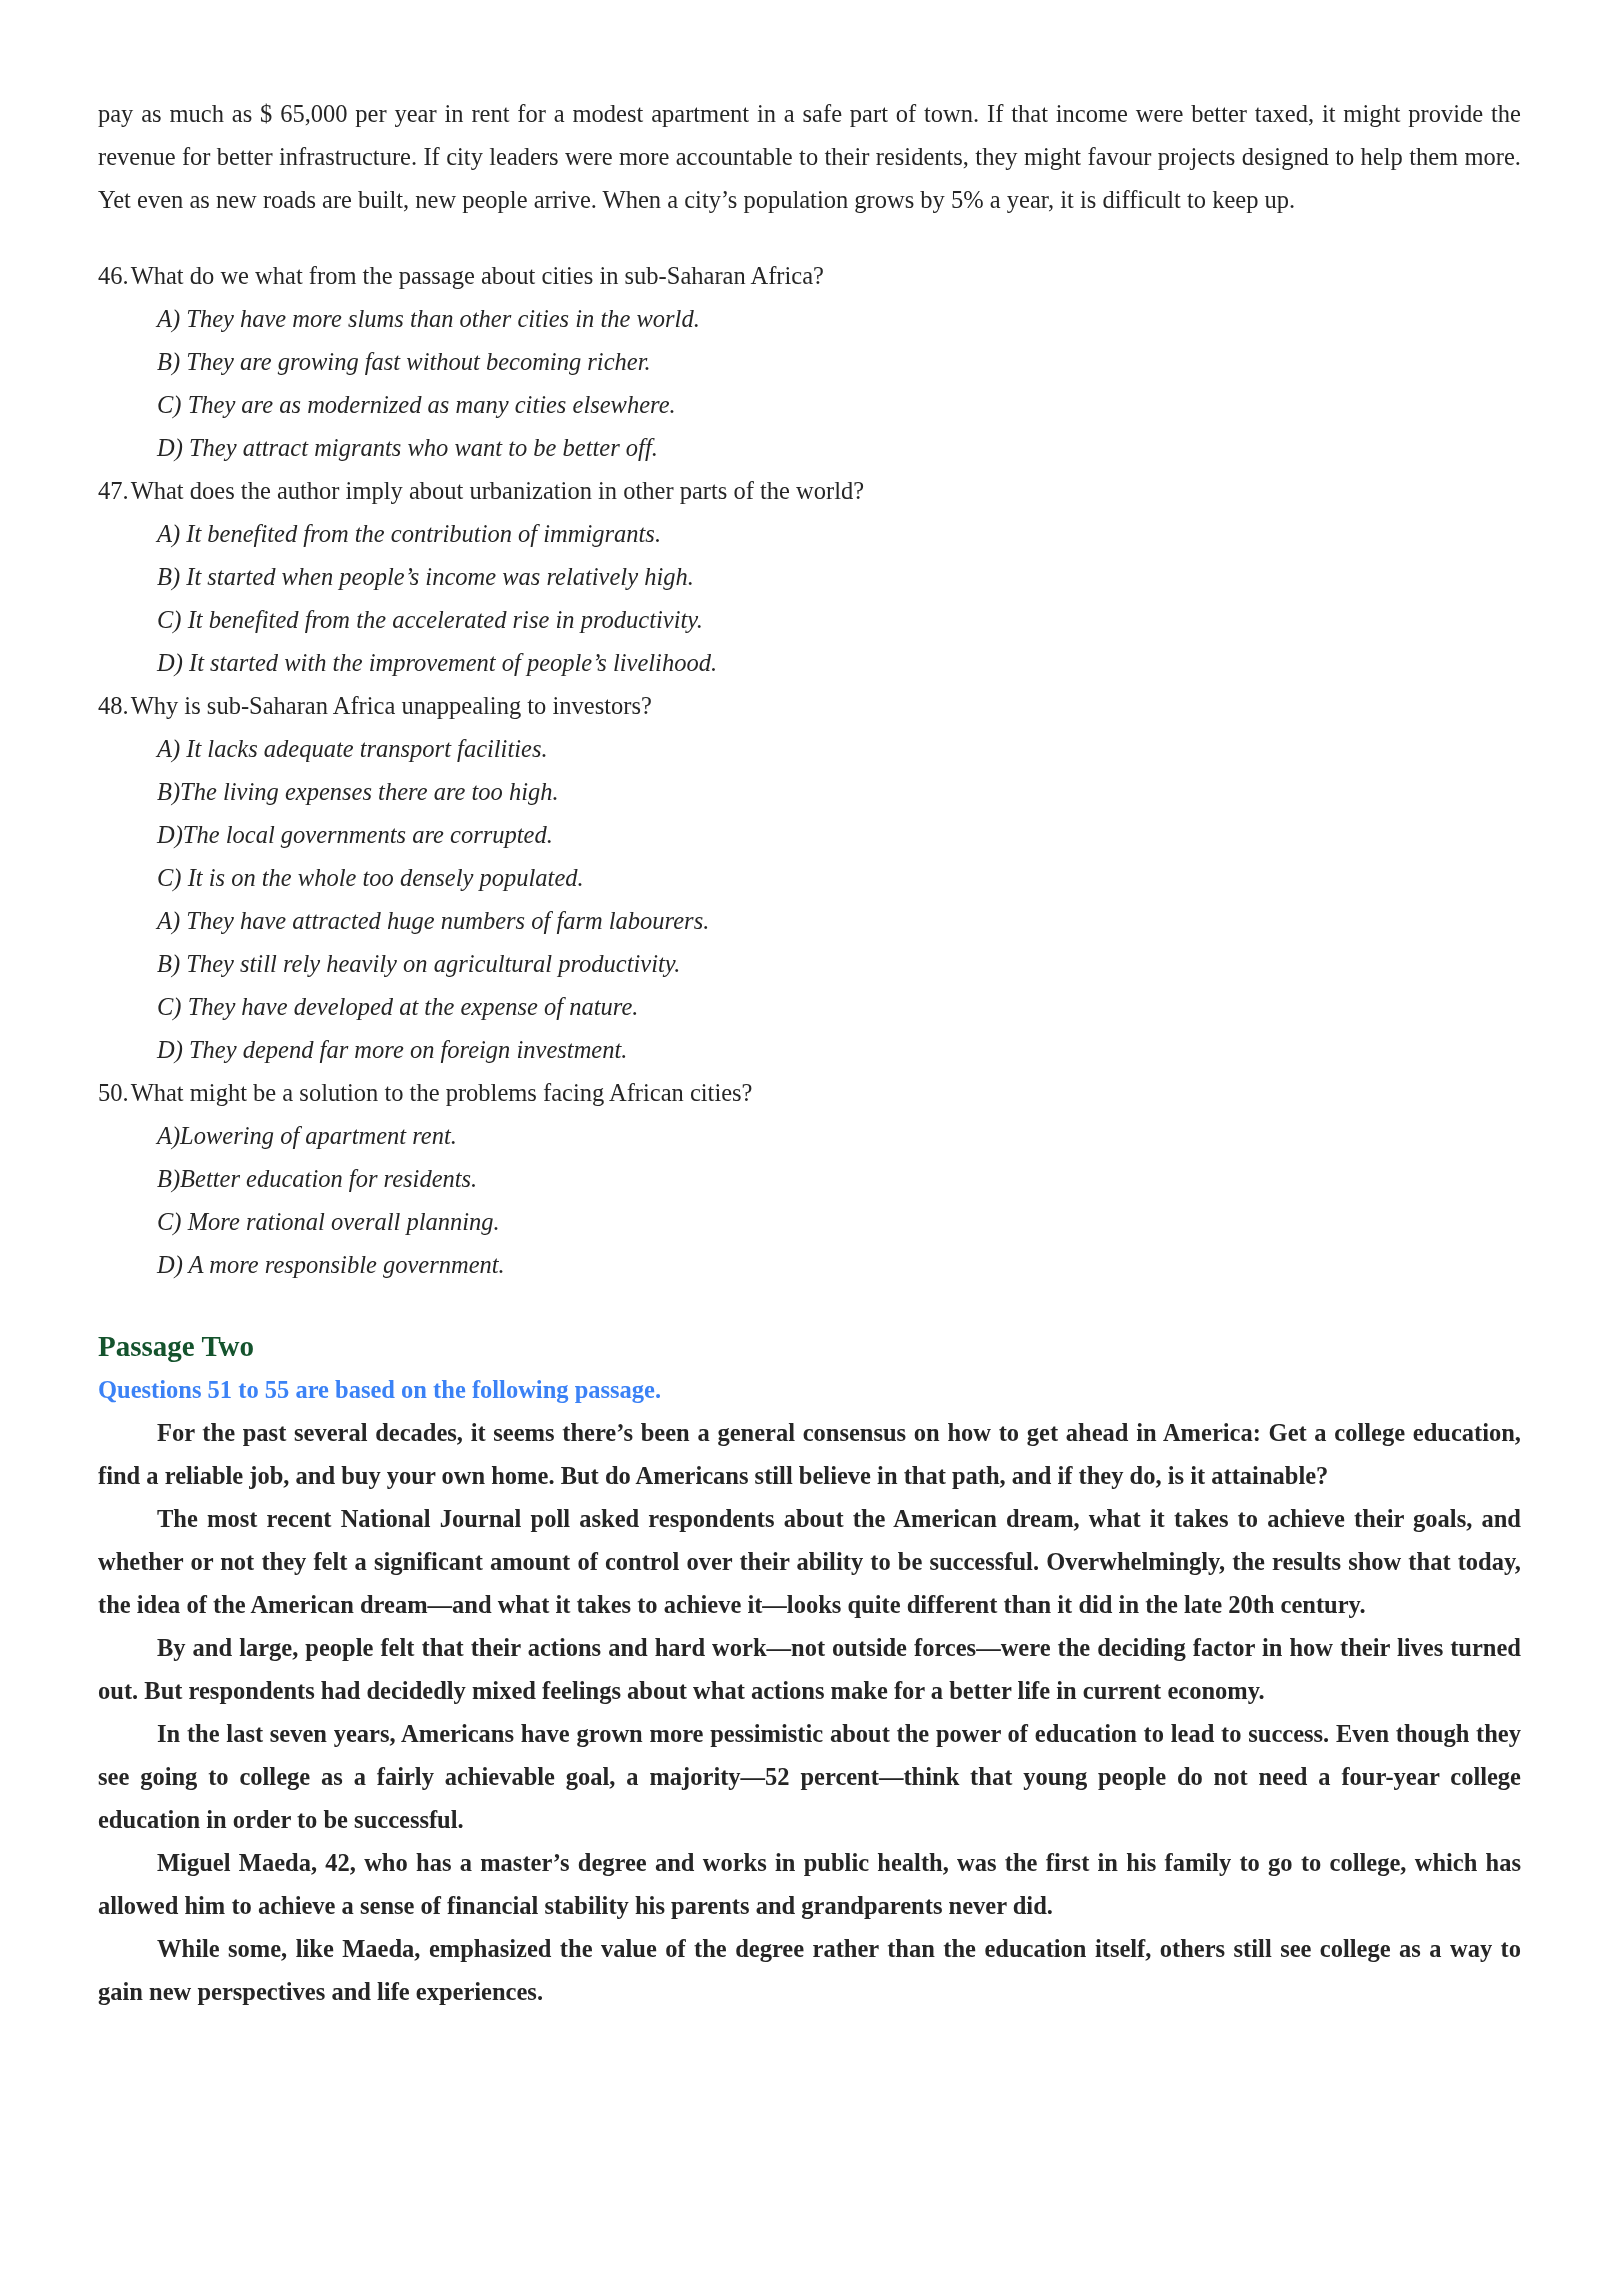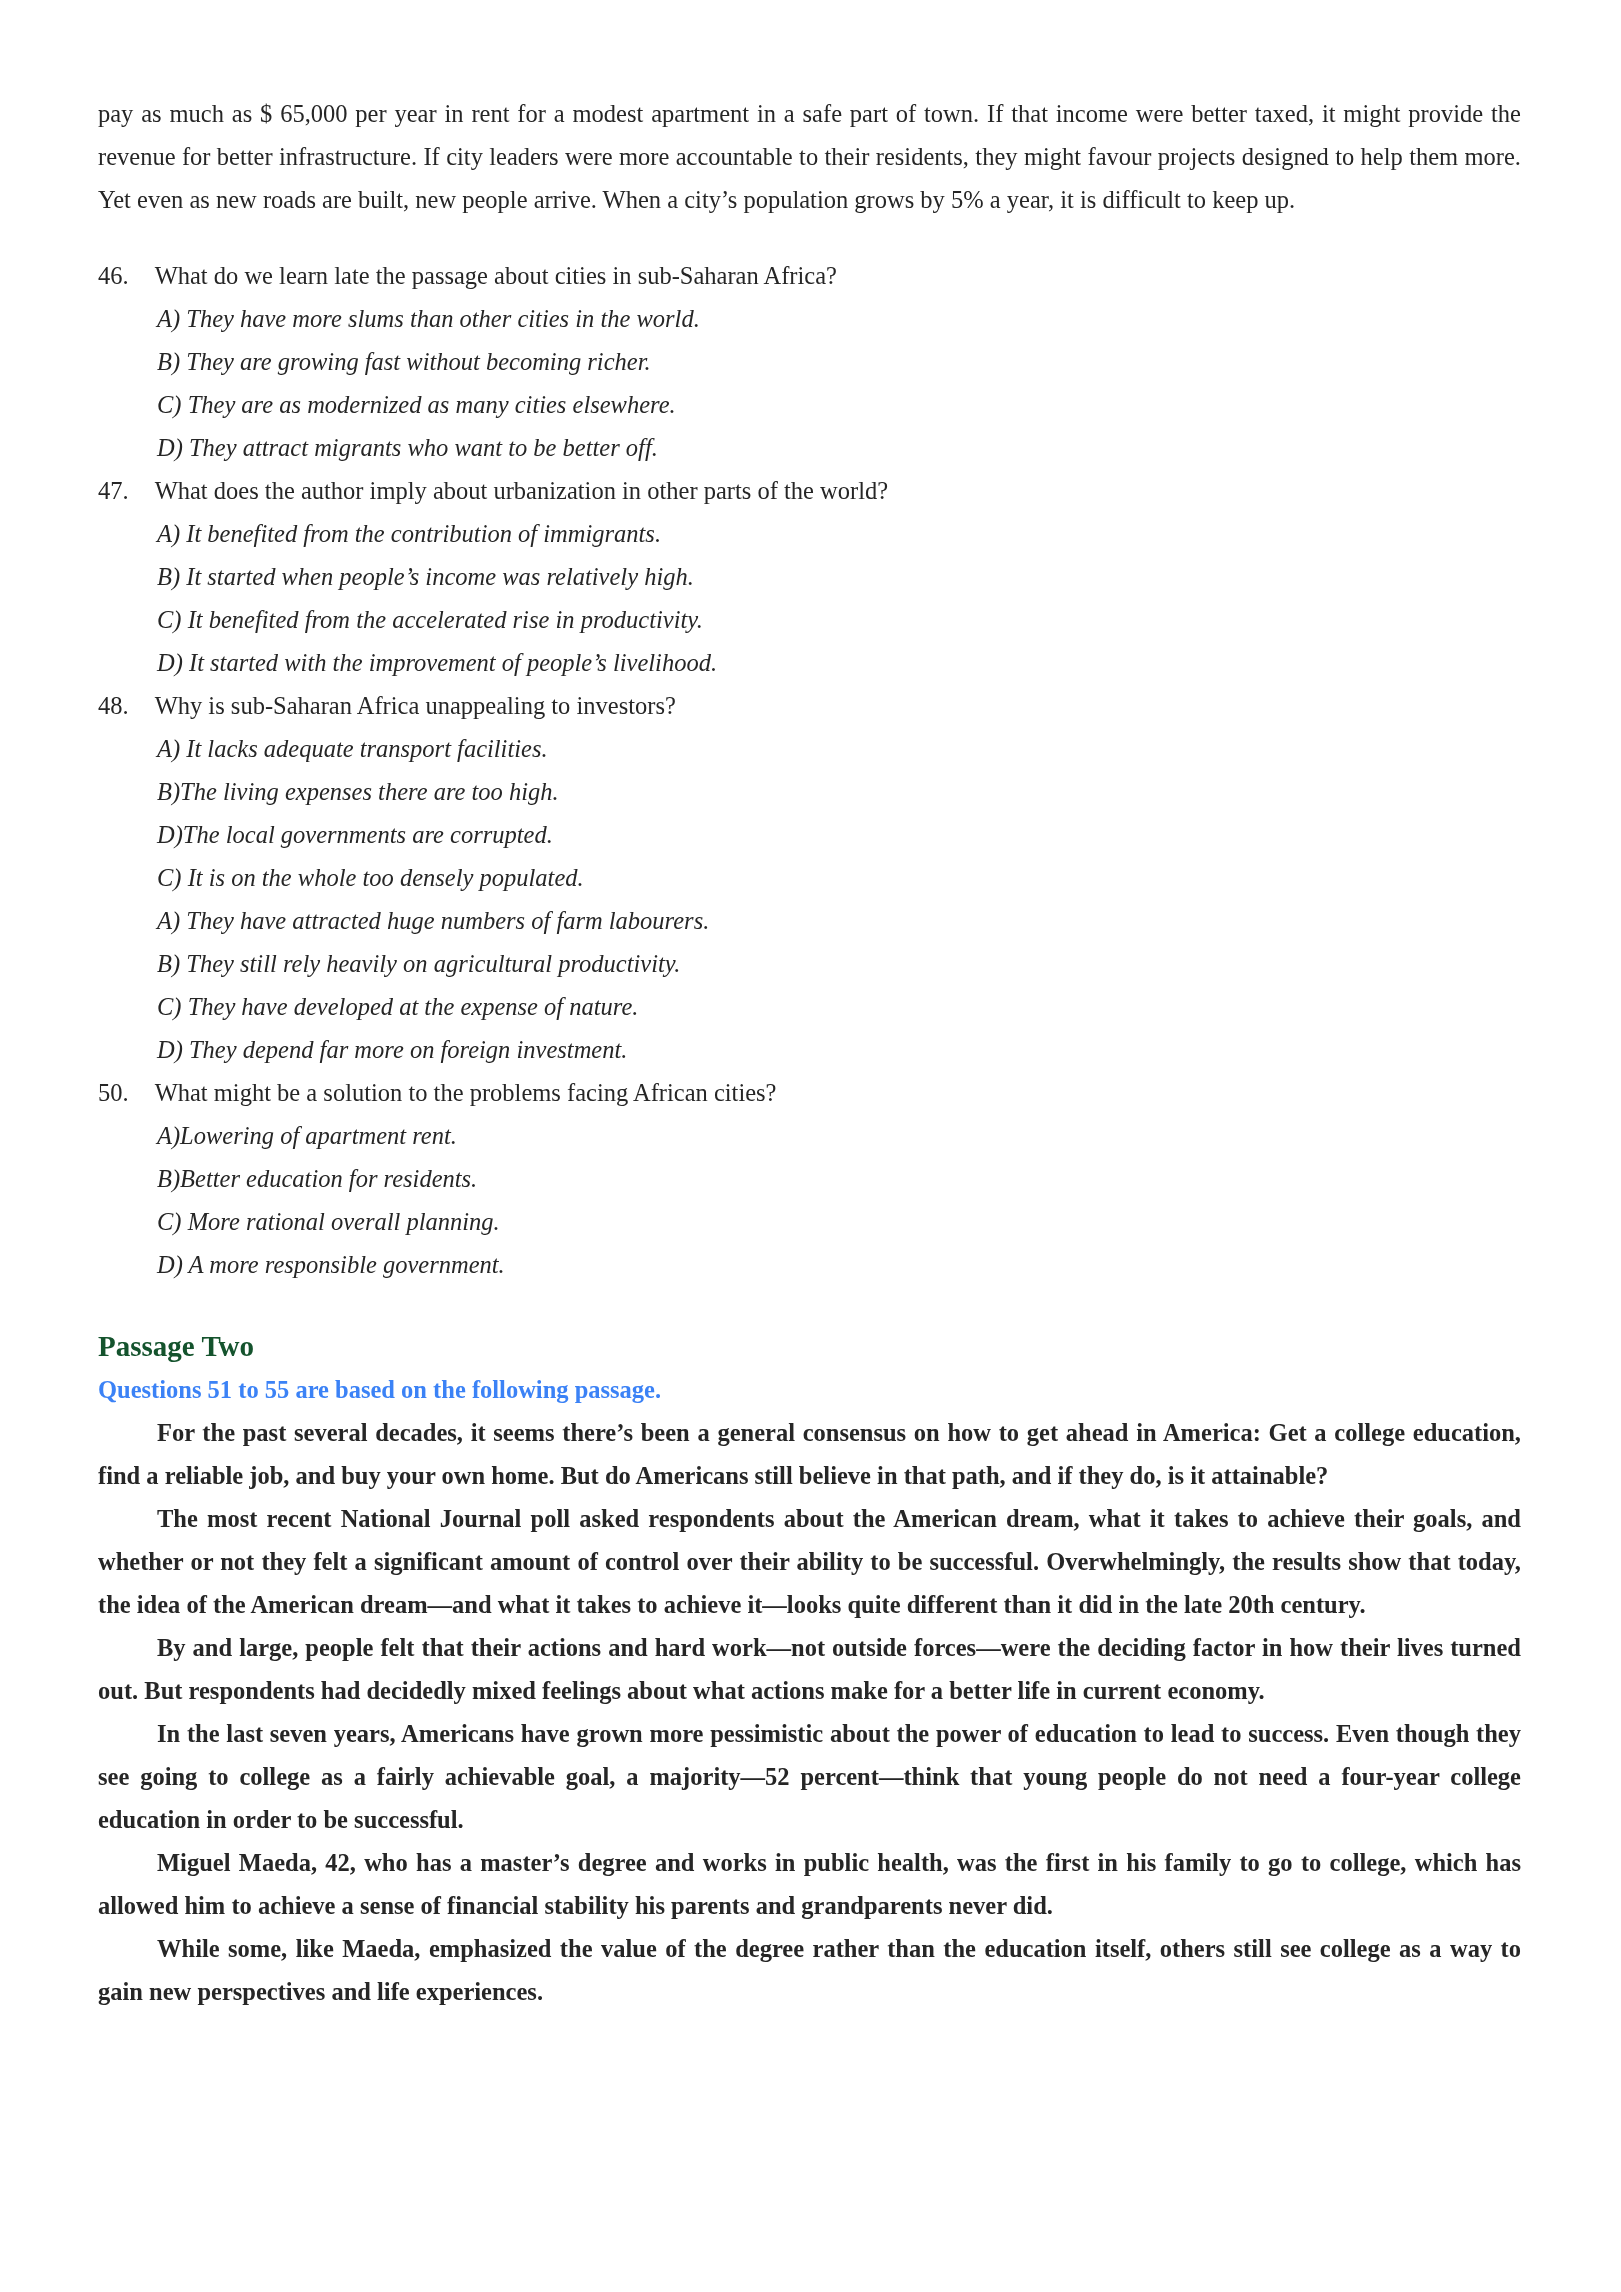--- a/index.html
+++ b/index.html
@@ -26,21 +26,21 @@
   }
   .para.indent {
     text-indent: 59px;
     font-weight: bold;
   }
   .questions {
     margin-top: 33px;
   }
   .question { margin: 0; }
   .q-line { white-space: nowrap; }
-  .q-num { margin-right: 26px; }
+  .q-num { margin-right: 2px; }
   .option {
     padding-left: 59px;
     white-space: nowrap;
     font-style: italic;
   }
   .passage-heading {
     margin: 39px 0 0 0;
     font-size: 29px;
     font-weight: bold;
     line-height: 43px;
@@ -67,21 +67,21 @@
 </head>
 <body>
 
 <div class="page">
 
   <p class="para">pay as much as $ 65,000 per year in rent for a modest apartment in a safe part of town. If that income were better taxed, it might provide the revenue for better infrastructure. If city leaders were more accountable to their residents, they might favour projects designed to help them more. Yet even as new roads are built, new people arrive. When a city’s population grows by 5% a year, it is difficult to keep up.</p>
 
   <div class="questions">
 
     <div class="question">
-      <div class="q-line"><span class="q-num">46.</span><span>What do we learn late the passage about cities in sub-Saharan Africa?</span></div>
+      <div class="q-line"><span class="q-num">46.</span><span>What do we what from the passage about cities in sub-Saharan Africa?</span></div>
       <div class="option">A) They have more slums than other cities in the world.</div>
       <div class="option">B) They are growing fast without becoming richer.</div>
       <div class="option">C) They are as modernized as many cities elsewhere.</div>
       <div class="option">D) They attract migrants who want to be better off.</div>
     </div>
 
     <div class="question">
       <div class="q-line"><span class="q-num">47.</span><span>What does the author imply about urbanization in other parts of the world?</span></div>
       <div class="option">A) It benefited from the contribution of immigrants.</div>
       <div class="option">B) It started when people’s income was relatively high.</div>

